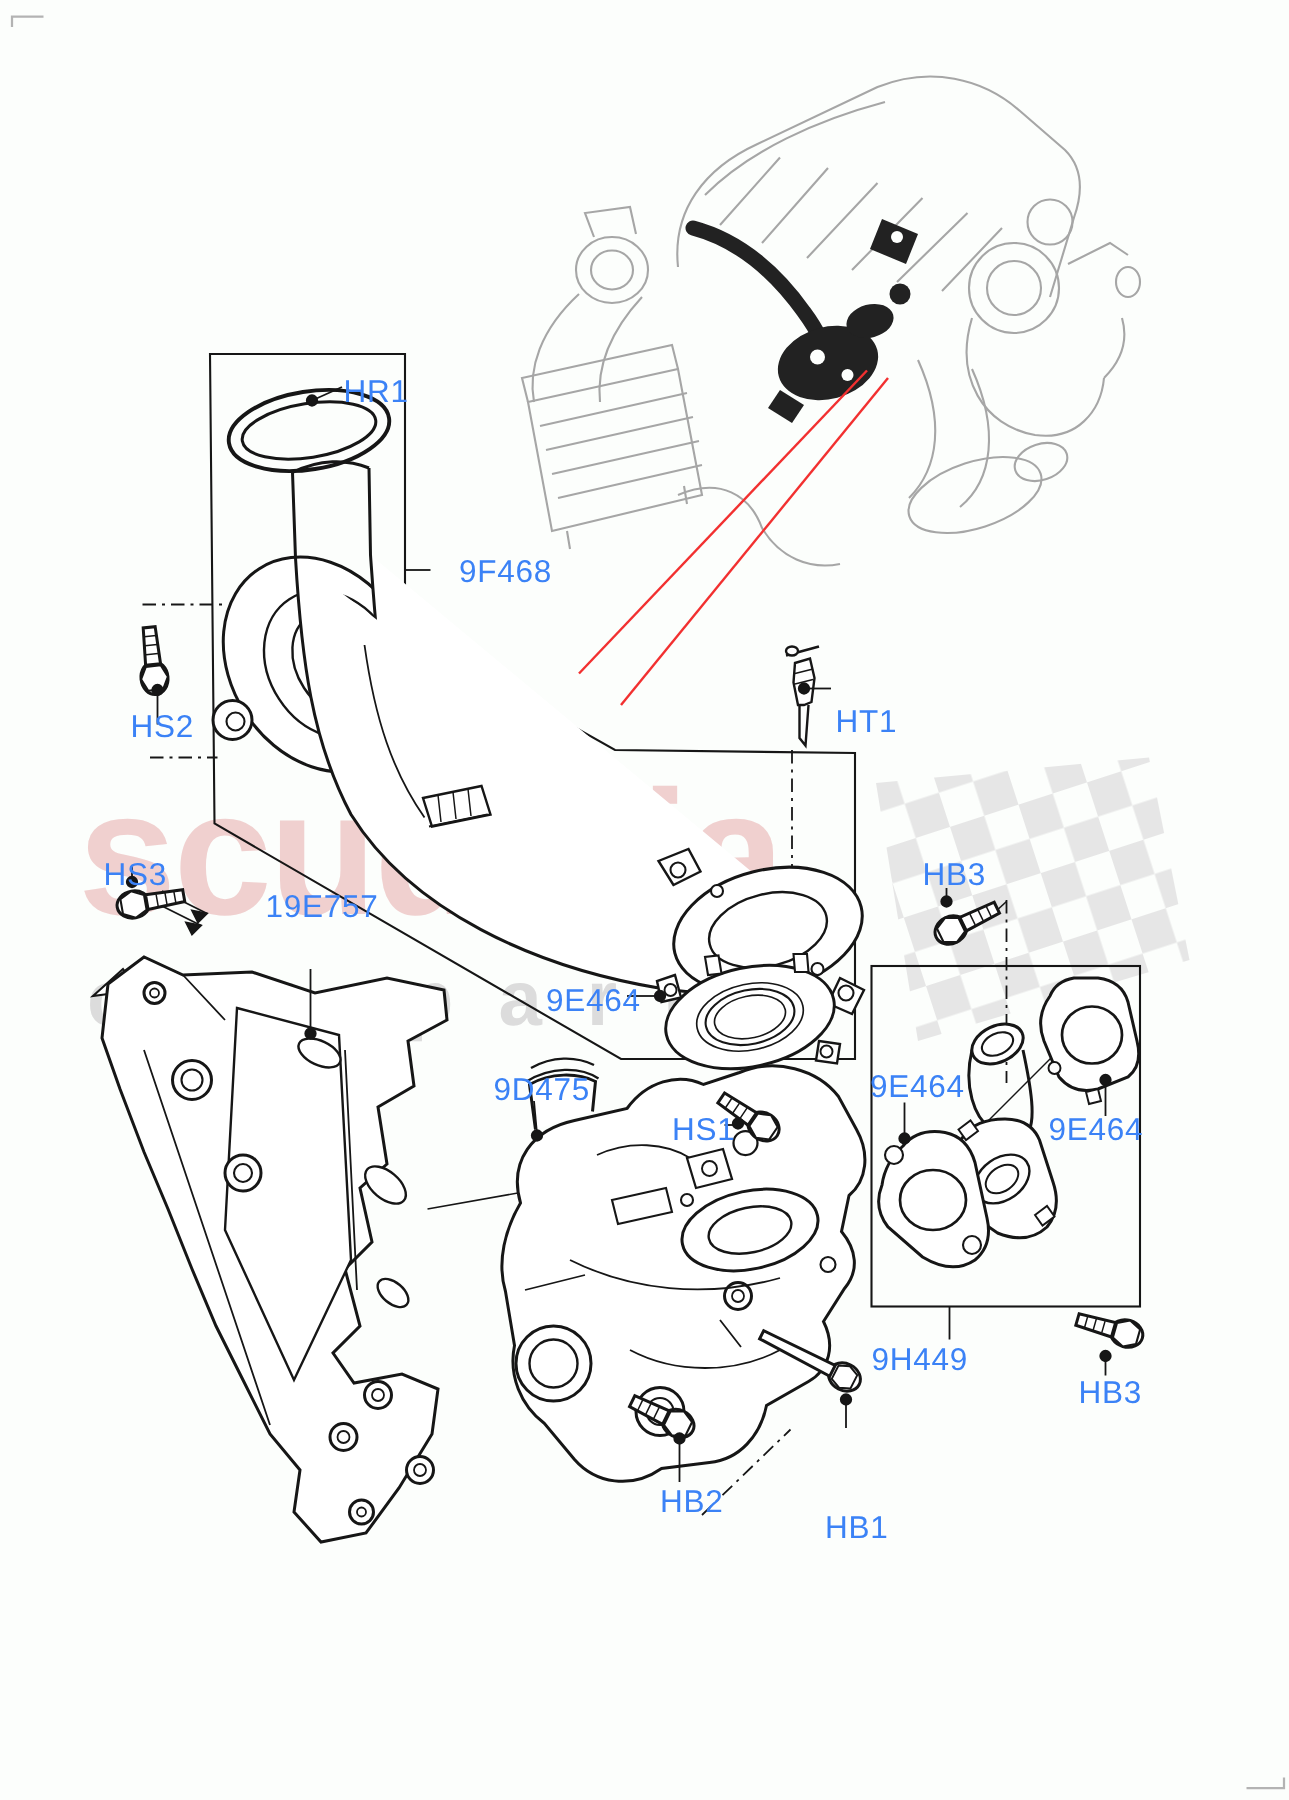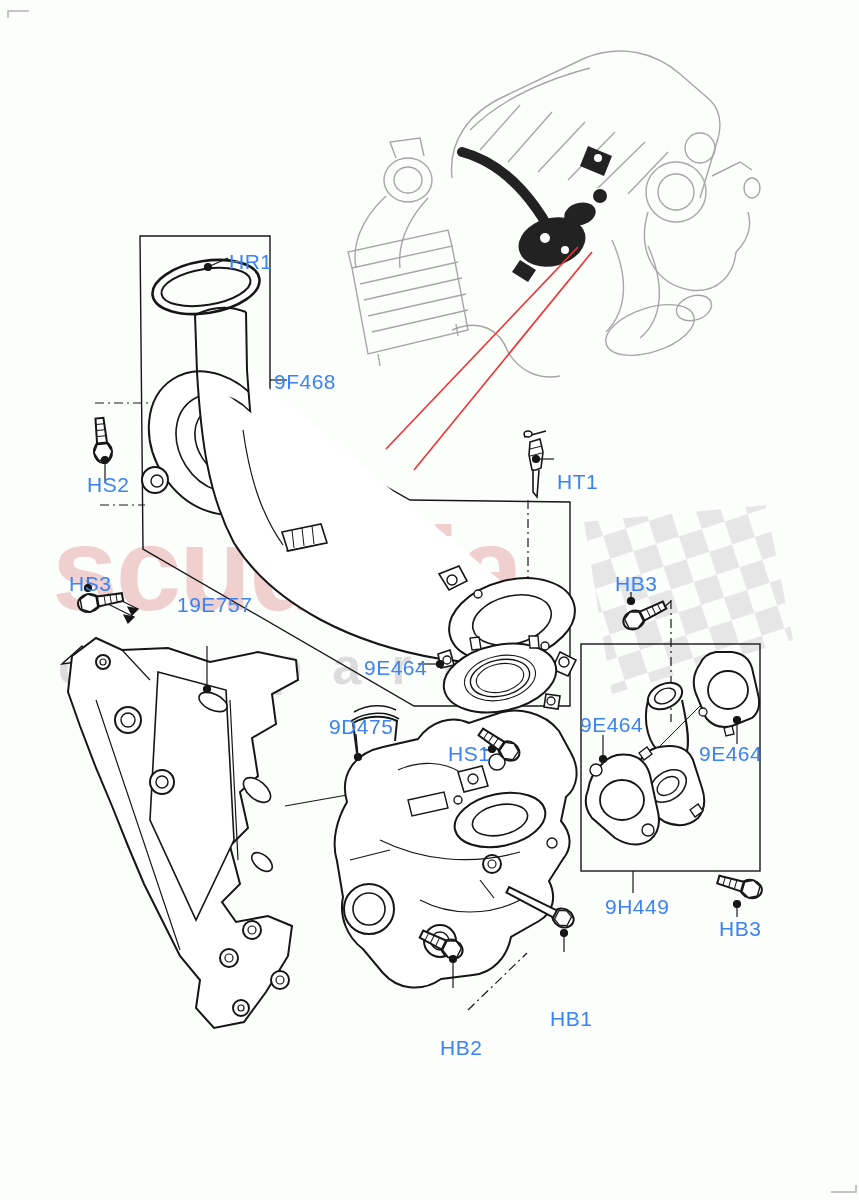--- a/index.html
+++ b/index.html
@@ -14,35 +14,35 @@
   .wm-tagline{position:absolute;left:58px;top:640px;z-index:1;
     font:bold 52px "Liberation Sans",sans-serif;letter-spacing:30px;line-height:1;
     color:#dcdcdc;white-space:nowrap;}
 
   svg.diagram{position:absolute;left:0;top:0;z-index:2;}
 
   
   .lbl{position:absolute;z-index:3;font:21px "Liberation Sans",sans-serif;
        color:#3b82f6;letter-spacing:0.5px;white-space:nowrap;}
   #lbl-hr1{left:229px;top:250px}
-  #lbl-9f468{left:274px;top:370px}
+  #lbl-9f468{left:306px;top:370px}
   #lbl-hs2{left:87px;top:473px}
   #lbl-hs3{left:69px;top:572px}
   #lbl-19e757{left:177px;top:593px}
   #lbl-9e464-mid{left:364px;top:656px}
   #lbl-9d475{left:329px;top:715px}
   #lbl-hs1{left:448px;top:742px}
   #lbl-ht1{left:557px;top:470px}
   #lbl-hb3-top{left:615px;top:572px}
   #lbl-9e464-left{left:580px;top:713px}
   #lbl-9e464-right{left:699px;top:742px}
-  #lbl-9h449{left:605px;top:895px}
+  #lbl-9h449{left:581px;top:895px}
   #lbl-hb3-bottom{left:719px;top:917px}
   #lbl-hb1{left:550px;top:1007px}
-  #lbl-hb2{left:440px;top:1036px}
+  #lbl-hb2{left:440px;top:990px}
 </style>
 </head>
 <body>
 
 <div id="stage">
 
   <div class="wm-brand">scuderia</div>
   <div class="wm-tagline">car parts</div>
 
   <svg class="diagram" width="859" height="1200" viewBox="0 0 859 1200">

